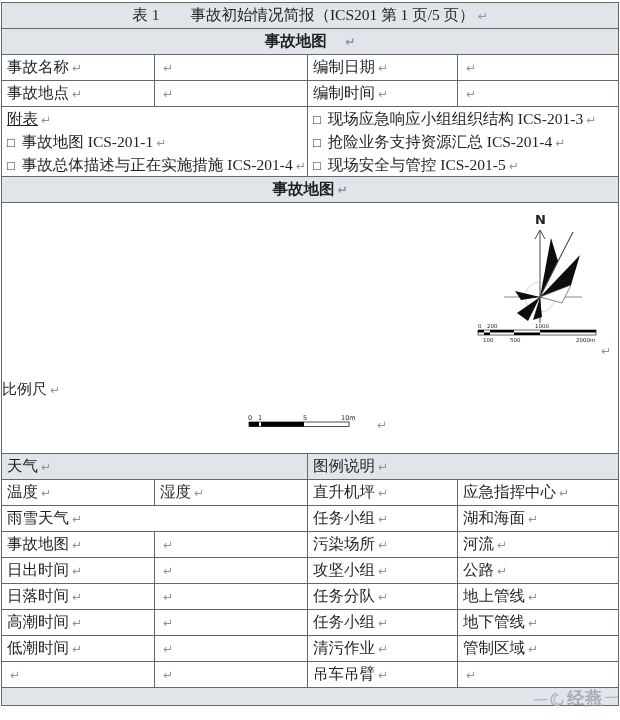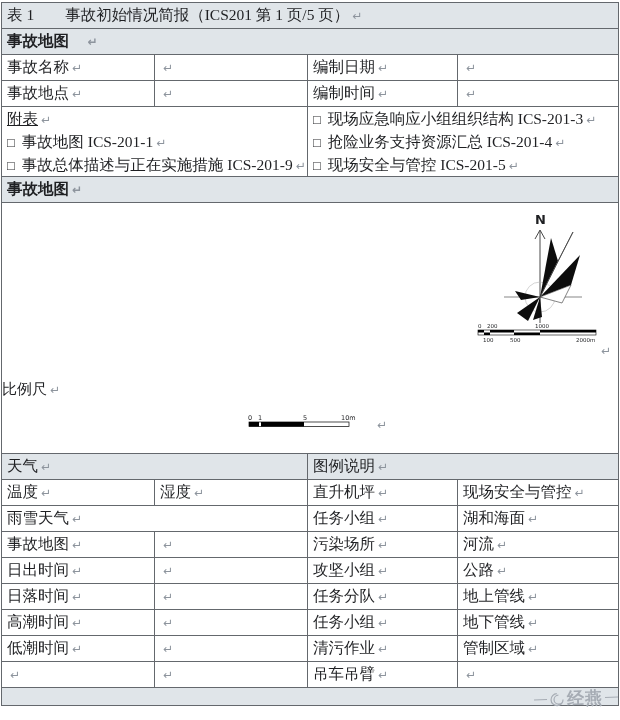--- a/index.html
+++ b/index.html
@@ -2,21 +2,21 @@
 <html><head>
 <meta charset="utf-8">
 <style>
   html,body{margin:0;padding:0;background:#fff;}
   .page{position:relative;width:620px;height:720px;background:#fff;overflow:hidden;
         font-family:"Liberation Serif",serif;color:#1f2023;}
   table.form{position:absolute;left:1px;top:2px;width:617px;border-collapse:collapse;table-layout:fixed;}
   td{border:1px solid #64686d;font-size:15.5px;line-height:21px;padding:1px 5px;
      vertical-align:middle;white-space:nowrap;overflow:hidden;}
   tr.shaded td{background:#e0e5e9;}
-  .center{}
+  .center{text-align:center;}
   .h-title td{height:20px;}
   .h-sub td{height:16px;font-weight:bold;}
   tr.r td{height:21px;}
   .pc{color:#8d949d;font-size:12px;font-family:"DejaVu Sans",sans-serif;margin-left:3px;}
   .cbx{font-size:13px;margin-right:7px;color:#2a2b2e;}
   .attach-cell{vertical-align:top;padding:0 5px;}
   .attach-line{height:23px;line-height:23px;}
   .u{text-decoration:underline;}
   .map-cell{height:250px;padding:0;position:relative;}
   .abs{position:absolute;}
@@ -62,21 +62,21 @@
       <td><span>事故地点</span><span class="pc">↵</span></td>
       <td><span class="pc">↵</span></td>
       <td><span>编制时间</span><span class="pc">↵</span></td>
       <td><span class="pc">↵</span></td>
     </tr>
 
     <tr>
       <td colspan="2" class="attach-cell">
         <div class="attach-line"><span class="u">附表</span><span class="pc">↵</span></div>
         <div class="attach-line"><span class="cbx">□</span><span>事故地图 ICS-201-1</span><span class="pc">↵</span></div>
-        <div class="attach-line"><span class="cbx">□</span><span>事故总体描述与正在实施措施 ICS-201-9</span><span class="pc">↵</span></div>
+        <div class="attach-line"><span class="cbx">□</span><span>事故总体描述与正在实施措施 ICS-201-4</span><span class="pc">↵</span></div>
       </td>
       <td colspan="2" class="attach-cell">
         <div class="attach-line"><span class="cbx">□</span><span>现场应急响应小组组织结构 ICS-201-3</span><span class="pc">↵</span></div>
         <div class="attach-line"><span class="cbx">□</span><span>抢险业务支持资源汇总 ICS-201-4</span><span class="pc">↵</span></div>
         <div class="attach-line"><span class="cbx">□</span><span>现场安全与管控 ICS-201-5</span><span class="pc">↵</span></div>
       </td>
     </tr>
 
     <tr class="shaded h-sub">
       <td colspan="4" class="center">
@@ -138,21 +138,21 @@
 
     <tr class="shaded r">
       <td colspan="2"><span>天气</span><span class="pc">↵</span></td>
       <td colspan="2"><span>图例说明</span><span class="pc">↵</span></td>
     </tr>
 
     <tr class="r">
       <td><span>温度</span><span class="pc">↵</span></td>
       <td><span>湿度</span><span class="pc">↵</span></td>
       <td><span>直升机坪</span><span class="pc">↵</span></td>
-      <td><span>现场安全与管控</span><span class="pc">↵</span></td>
+      <td><span>应急指挥中心</span><span class="pc">↵</span></td>
     </tr>
     <tr class="r">
       <td colspan="2"><span>雨雪天气</span><span class="pc">↵</span></td>
       <td><span>任务小组</span><span class="pc">↵</span></td>
       <td><span>湖和海面</span><span class="pc">↵</span></td>
     </tr>
     <tr class="r">
       <td><span>事故地图</span><span class="pc">↵</span></td>
       <td><span class="pc">↵</span></td>
       <td><span>污染场所</span><span class="pc">↵</span></td>

